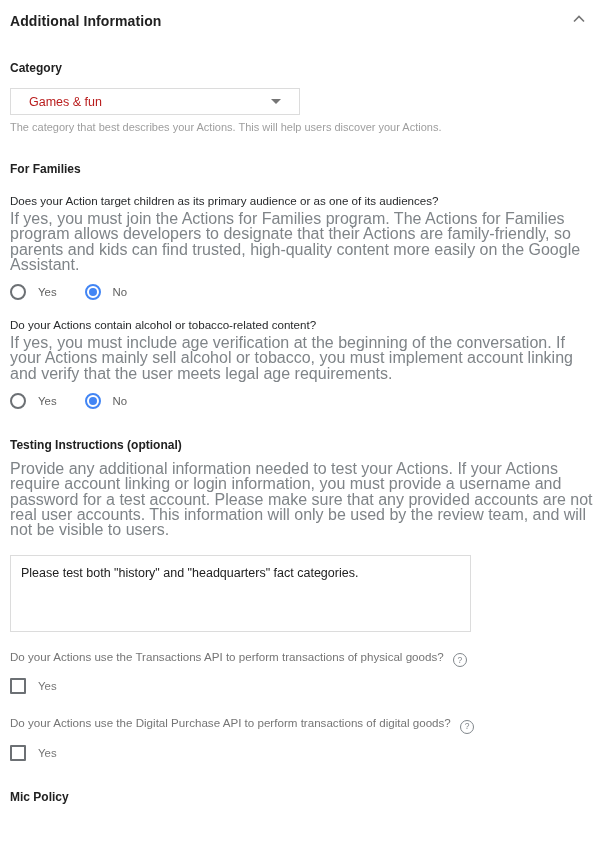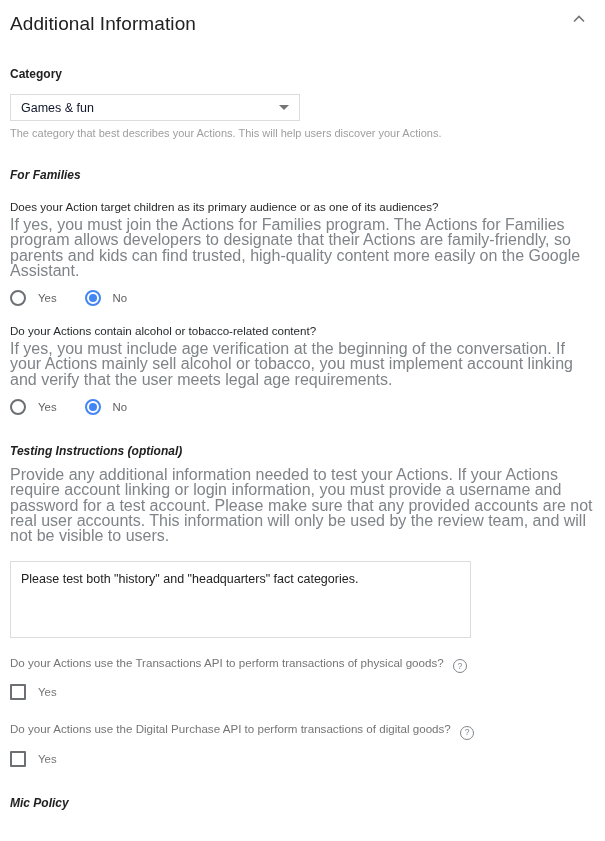--- a/index.html
+++ b/index.html
@@ -6,36 +6,36 @@
   body{
     width:605px;height:841px;overflow:hidden;
     font-family:"Liberation Sans", sans-serif;
     color:#212121;
     -webkit-font-smoothing:antialiased;
   }
   .page{padding:13px 10px 0 10px;box-sizing:border-box;}
 
   
   .header{display:flex;justify-content:space-between;align-items:flex-start;}
-  .page-title{font-size:19px;font-weight:400;color:#212121;letter-spacing:.1px;}
+  .page-title{font-size:14px;font-weight:700;color:#212121;letter-spacing:.1px;}
   .collapse-btn{background:none;border:none;padding:2px 10px 2px 2px;cursor:pointer;line-height:0;}
 
   
   .field-label{font-size:12px;font-weight:700;color:#212121;margin-top:32px;}
   .select{
     margin-top:13px;width:290px;height:27px;box-sizing:border-box;
     border:1px solid #dcdcdc;background:#fff;
     display:flex;align-items:center;justify-content:space-between;
-    padding:0 10px;font-size:12.5px;color:#0f172a;cursor:pointer;
+    padding:0 18px;font-size:12.5px;color:#b91c1c;cursor:pointer;
   }
   .caret-down{width:0;height:0;border-left:5px solid transparent;border-right:5px solid transparent;border-top:5px solid #757575;}
   .helper{font-size:11px;color:#9e9e9e;margin-top:6px;}
 
   
-  .section-heading{font-size:12px;font-weight:700;color:#212121;margin-top:29px;font-style:italic;}
+  .section-heading{font-size:12px;font-weight:700;color:#212121;margin-top:29px;}
   .question{font-size:11.6px;color:#27292b;margin-top:17px;line-height:15px;}
   .question.gray{color:#757575;}
   .desc{font-size:16px;color:#7f8488;line-height:15.3px;margin-top:3px;max-width:589px;}
 
   
   .radio-row{display:flex;align-items:center;margin-top:12px;}
   .radio-option{display:flex;align-items:center;margin-right:28px;cursor:pointer;}
   .radio{width:12px;height:12px;border:2px solid #6c7074;border-radius:50%;flex:0 0 auto;}
   .radio.selected{border-color:#4285f4;display:flex;align-items:center;justify-content:center;}
   .radio .dot{width:8px;height:8px;border-radius:50%;background:#4285f4;}

